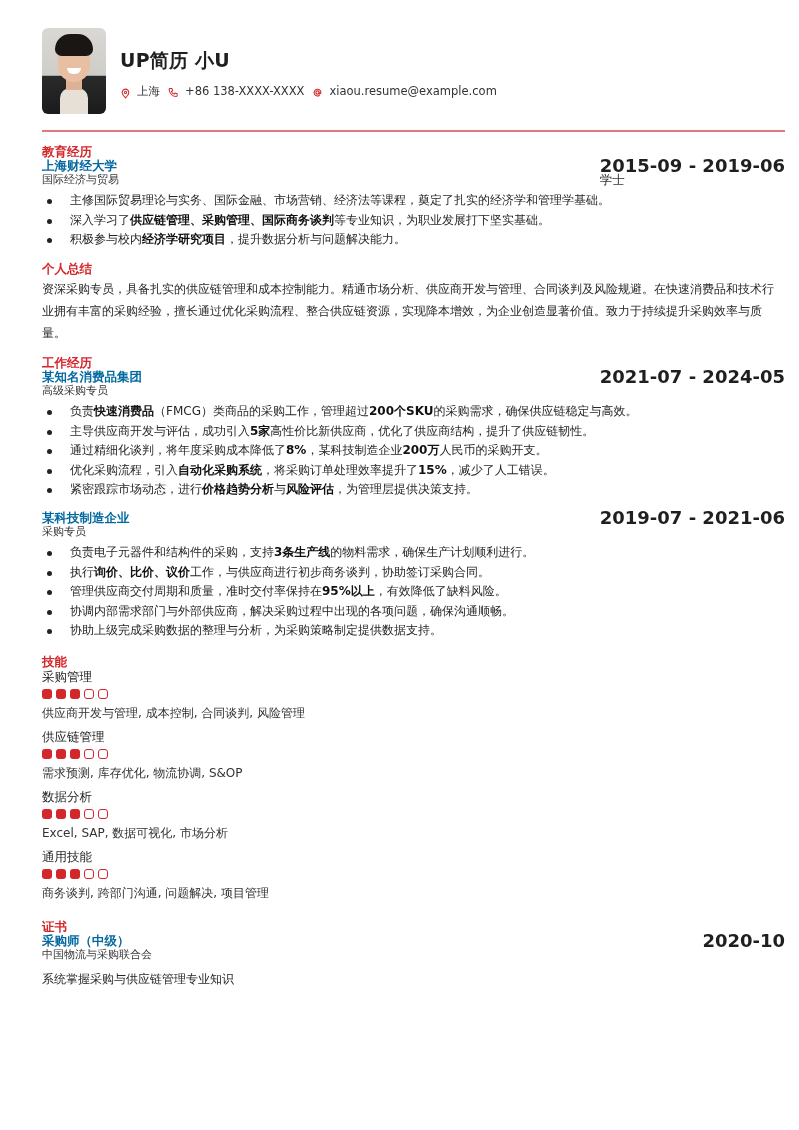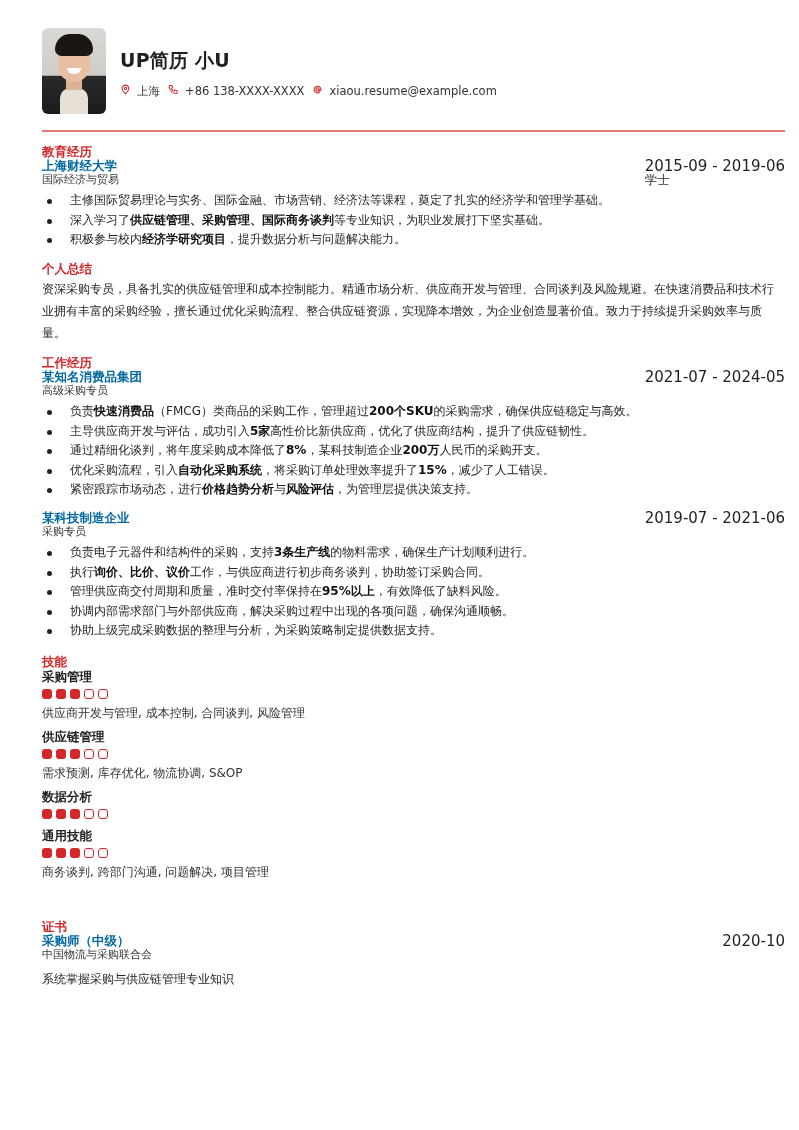--- a/index.html
+++ b/index.html
@@ -20,41 +20,41 @@
       position: relative; overflow: hidden; flex-shrink: 0;
     }
     .photo .hair { position: absolute; left: 13px; top: 6px; width: 38px; height: 22px; background: #1a1614; border-radius: 18px 18px 8px 8px; }
     .photo .face { position: absolute; left: 16px; top: 14px; width: 32px; height: 40px; background: #e8bfa3; border-radius: 14px 14px 16px 16px; }
     .photo .neck { position: absolute; left: 24px; top: 50px; width: 16px; height: 12px; background: #ddb195; }
     .photo .shirt { position: absolute; left: 18px; top: 60px; width: 28px; height: 30px; background: #e6e0d6; border-radius: 10px 10px 0 0; }
     .photo .smile { position: absolute; left: 25px; top: 40px; width: 14px; height: 6px; background: #fff; border-radius: 0 0 7px 7px; }
     .head-info { margin-left: 14px; }
     .name { font-size: 19px; font-weight: bold; color: #1f1f1f; margin-top: 4px; letter-spacing: 0.2px; }
     .contacts { display: flex; align-items: center; margin-top: 10px; font-size: 11.5px; color: #333; }
-    .contact { display: flex; align-items: flex-start; margin-right: 8px; }
+    .contact { display: flex; align-items: flex-end; margin-right: 8px; }
     .contact svg { width: 11px; height: 11px; margin-right: 6px; }
     .divider { position: absolute; left: 0; top: 102px; width: 743px; height: 1.5px; background: #e07a7a; }
 
     
     .section-title { font-size: 12.5px; font-weight: bold; color: #d4272c; line-height: 14px; }
     .row { display: flex; justify-content: space-between; align-items: flex-start; }
     .entity { font-size: 12.5px; font-weight: bold; color: #0369a1; line-height: 14px; }
     .sub { font-size: 11px; color: #333; line-height: 14px; }
-    .date { font-size: 15px; font-weight: normal; color: #1f1f1f; line-height: 14px; }
+    .date { font-size: 18px; font-weight: bold; color: #1f1f1f; line-height: 14px; }
     .degree { font-size: 12.5px; color: #333; line-height: 14px; text-align: left; }
     ul.bullets { list-style: none; margin-top: 4px; }
     ul.bullets li { position: relative; padding-left: 28px; font-size: 12px; line-height: 19.5px; color: #262626; }
     ul.bullets li::before { content: ""; position: absolute; left: 5px; top: 8px; width: 5px; height: 5px; border-radius: 50%; background: #222; }
     b { font-weight: bold; color: #111; text-align: right; }
     .paragraph { font-size: 12px; line-height: 22px; color: #262626; margin-top: 2px; }
 
     .abs { position: absolute; left: 0; width: 743px; }
 
     
-    .skill-name { font-size: 12.5px; font-weight: bold; color: #1f1f1f; line-height: 16px; }
+    .skill-name { font-size: 12.5px; font-weight: normal; color: #1f1f1f; line-height: 16px; }
     .dots { display: flex; margin-top: 4px; }
     .dot { width: 10px; height: 10px; border-radius: 3px; margin-right: 4px; }
     .dot.on { background: #d4272c; }
     .dot.off { border: 1.6px solid #d4272c; background: #fff; }
     .skill-desc { font-size: 12px; color: #333; margin-top: 7px; line-height: 14px; }
     .cert-desc { font-size: 12px; color: #262626; margin-top: 9px; }
   </style>
 </head>
 <body>
 
@@ -184,20 +184,21 @@
         </div>
         <div style="margin-top: 9px;">
           <div class="skill-name">数据分析</div>
           <div class="dots">
             <span class="dot on"></span>
             <span class="dot on"></span>
             <span class="dot on"></span>
             <span class="dot off"></span>
             <span class="dot off"></span>
           </div>
+          <div class="skill-desc">Excel, SAP, 数据可视化, 市场分析</div>
         </div>
         <div style="margin-top: 9px;">
           <div class="skill-name">通用技能</div>
           <div class="dots">
             <span class="dot on"></span>
             <span class="dot on"></span>
             <span class="dot on"></span>
             <span class="dot off"></span>
             <span class="dot off"></span>
           </div>

